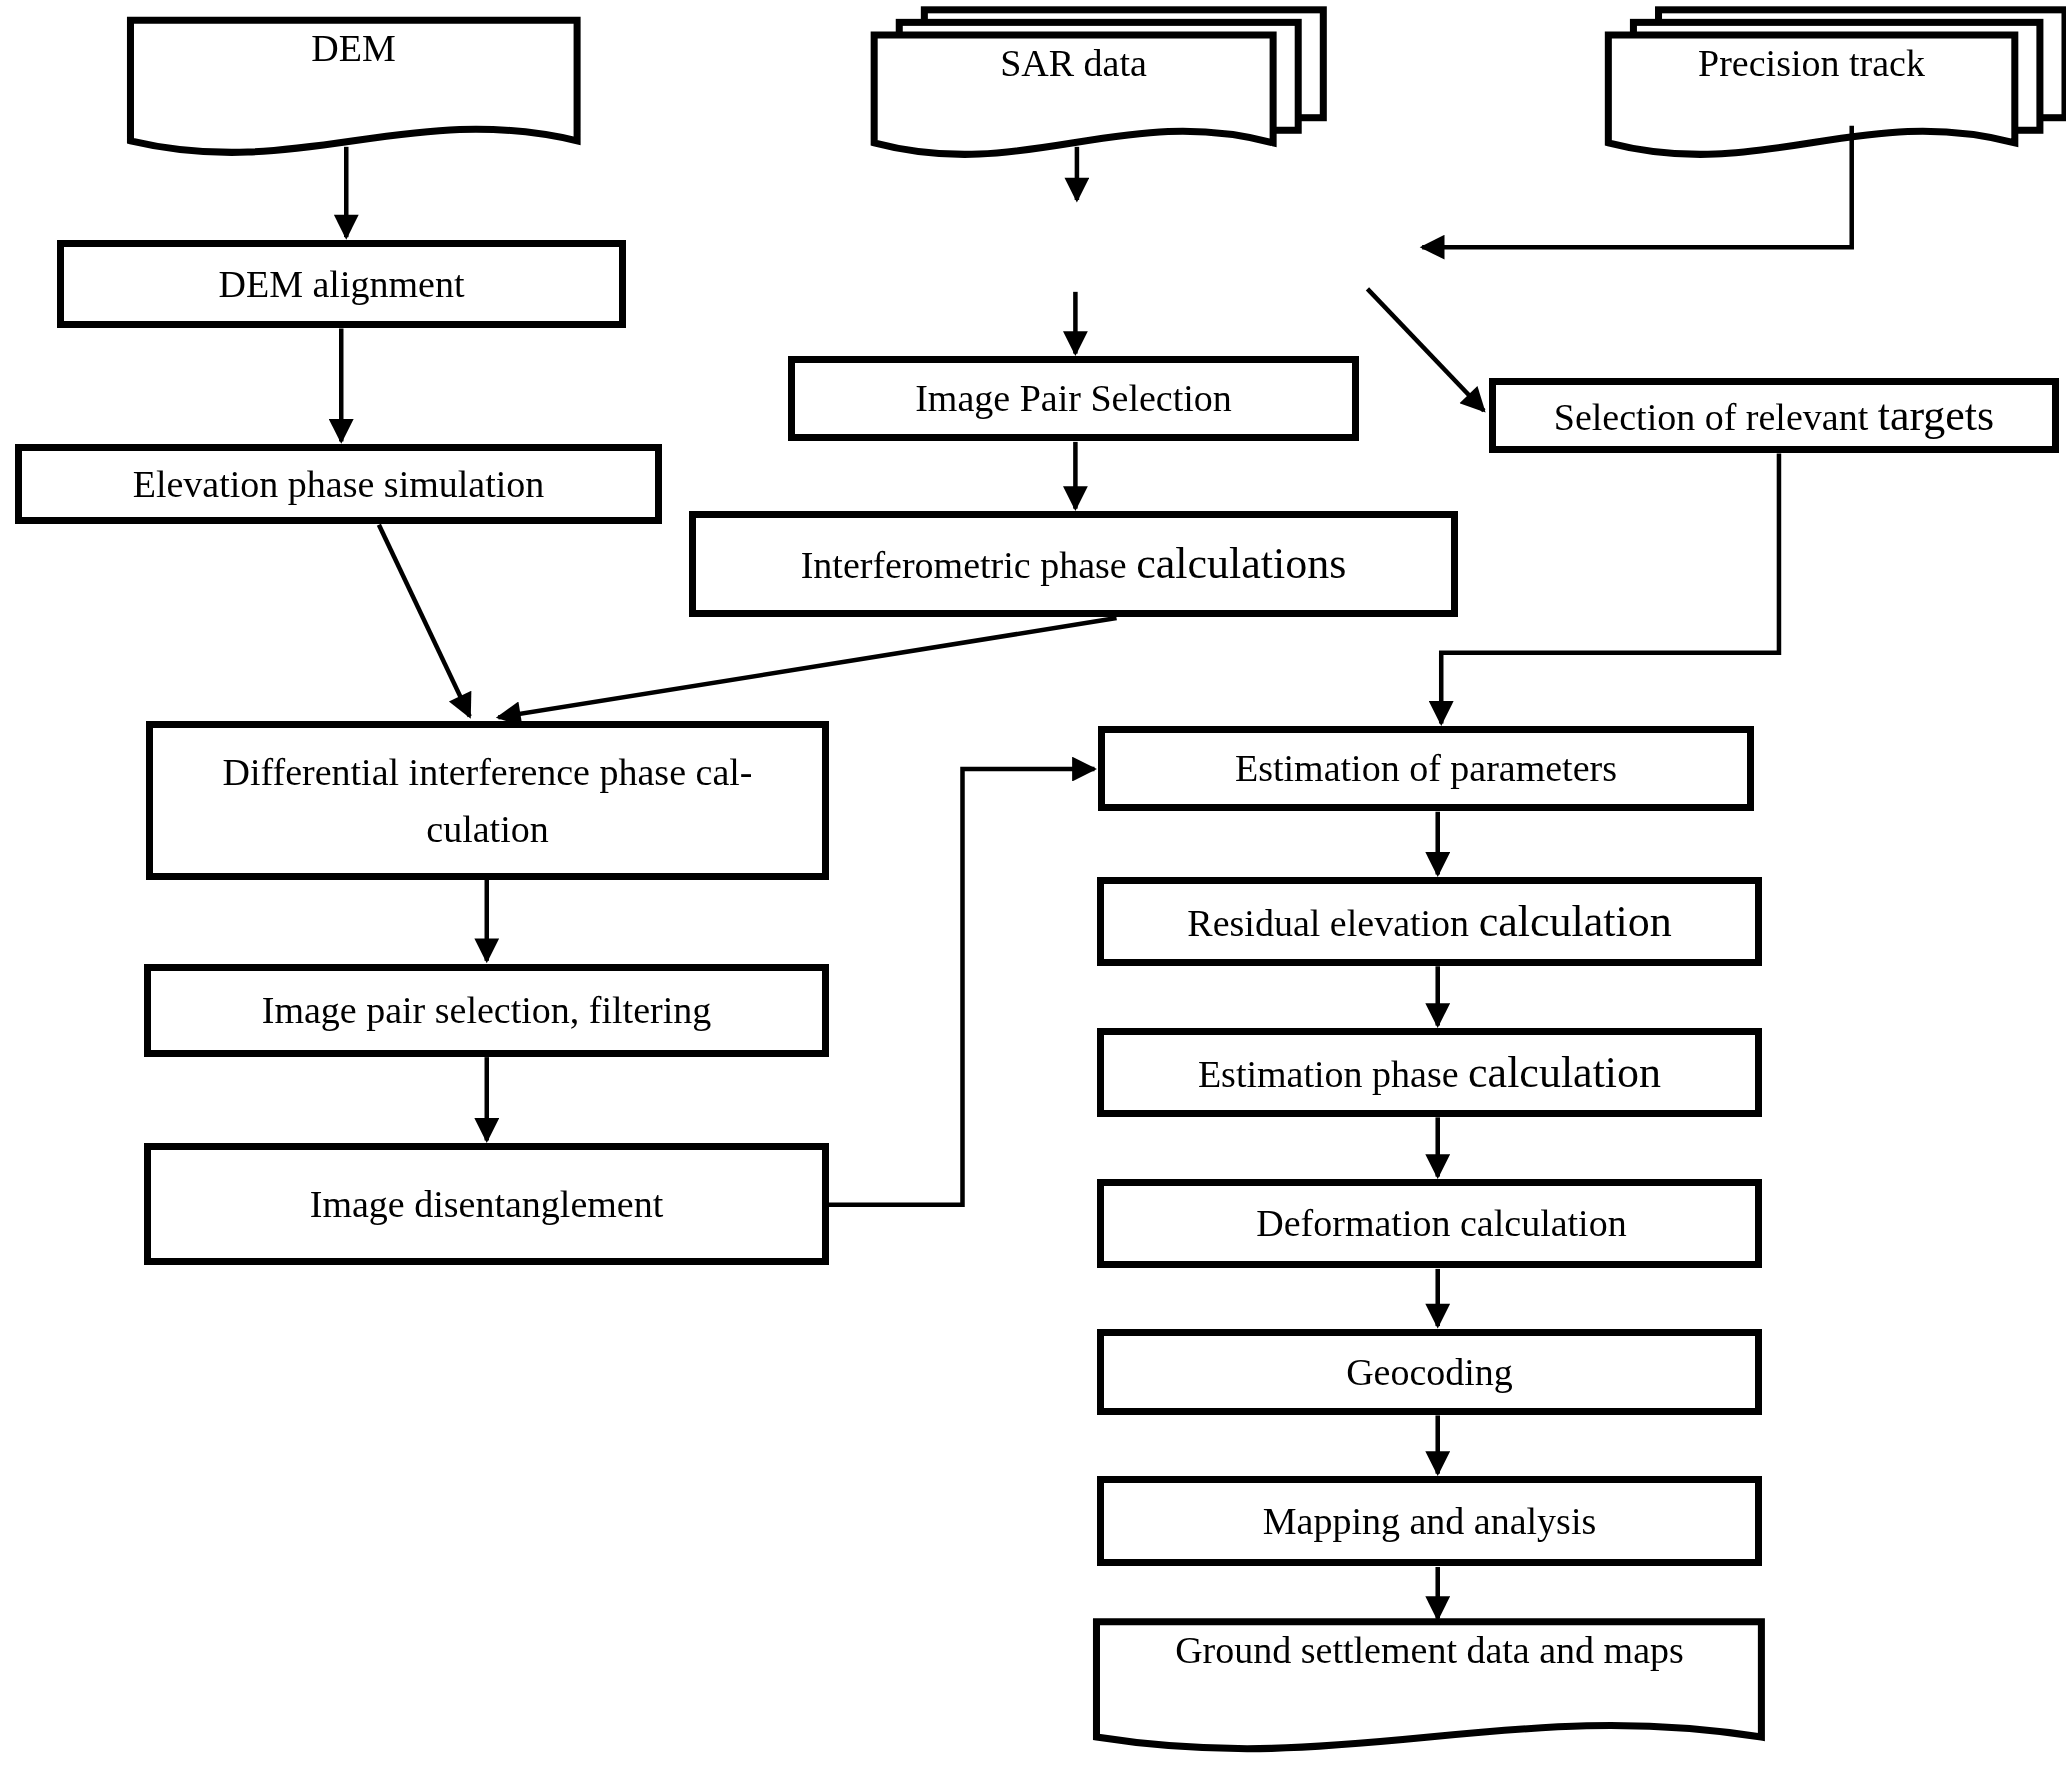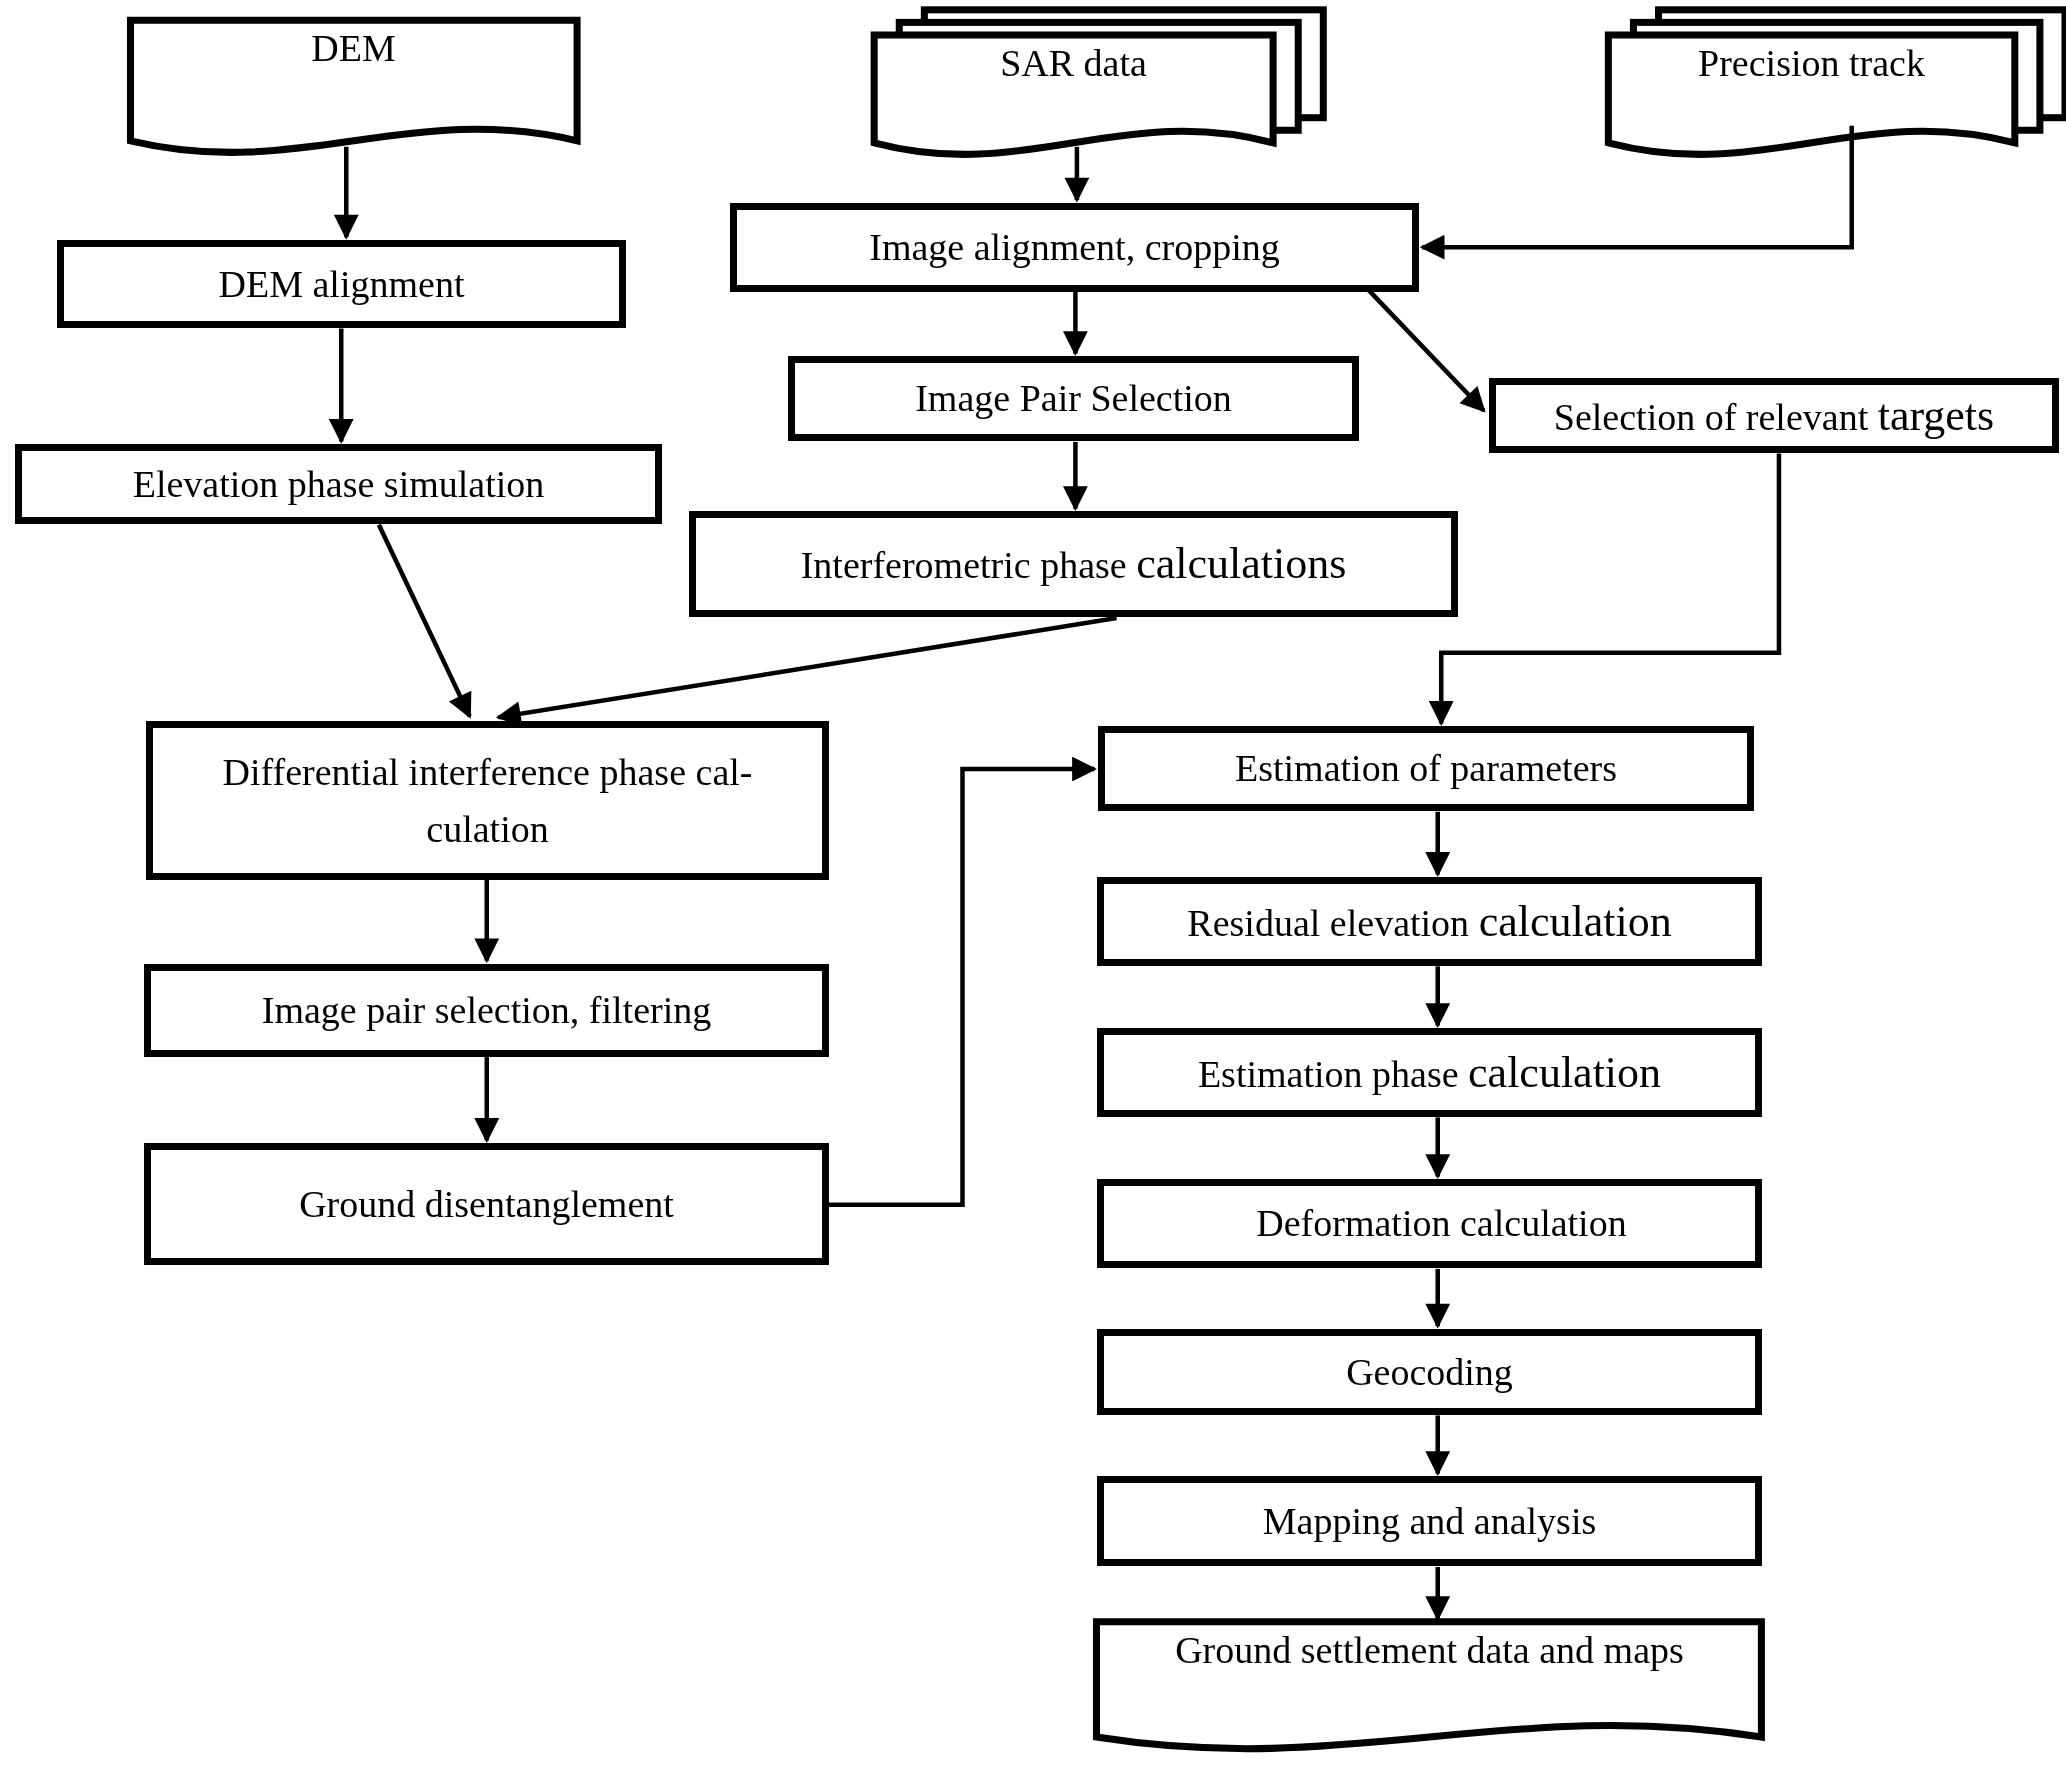--- a/index.html
+++ b/index.html
@@ -77,23 +77,20 @@
     <span class="lbl">Precision track</span>
   </div>
   <div class="doclabel" style="left:1097px;top:1622px;width:665px;height:115px;">
     <span class="lbl">Ground settlement data and maps</span>
   </div>
 
   <div class="node" style="left:57px;top:240px;width:569px;height:88px;">
     <span class="lbl">DEM alignment</span>
   </div>
 
-  <div class="node" style="left:730px;top:203px;width:689px;height:89px;">
-    <span class="lbl">Image alignment, cropping</span>
-  </div>
 
   <div class="node" style="left:15px;top:444px;width:647px;height:80px;">
     <span class="lbl">Elevation phase simulation</span>
   </div>
 
   <div class="node" style="left:788px;top:356px;width:571px;height:85px;">
     <span class="lbl">Image Pair Selection</span>
   </div>
 
   <div class="node" style="left:1489px;top:378px;width:570px;height:75px;text-align:right;">
@@ -107,21 +104,21 @@
   <div class="node" style="left:146px;top:721px;width:683px;height:159px;">
     <span class="lbl">Differential interference phase cal-
 culation</span>
   </div>
 
   <div class="node" style="left:144px;top:964px;width:685px;height:93px;">
     <span class="lbl">Image pair selection, filtering</span>
   </div>
 
   <div class="node" style="left:144px;top:1143px;width:685px;height:122px;">
-    <span class="lbl">Ground disentanglement</span>
+    <span class="lbl">Image disentanglement</span>
   </div>
 
   <div class="node" style="left:1098px;top:726px;width:656px;height:85px;">
     <span class="lbl">Estimation of parameters</span>
   </div>
 
   <div class="node" style="left:1097px;top:877px;width:665px;height:89px;">
     <span class="lbl"><span>Residual elevation </span><span class="em">calculation</span></span>
   </div>
 

